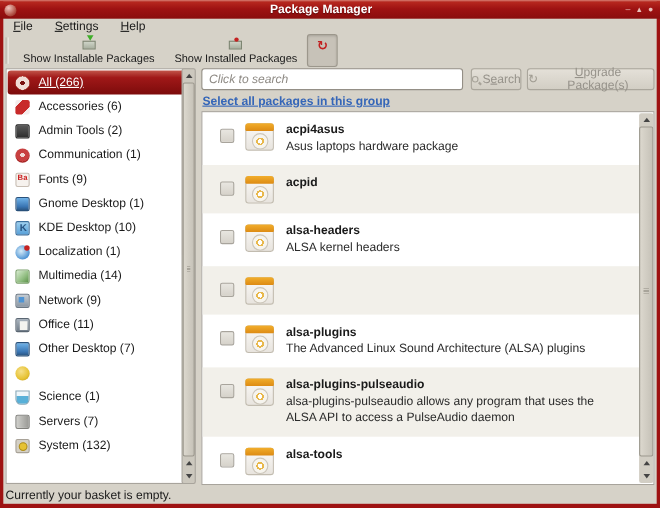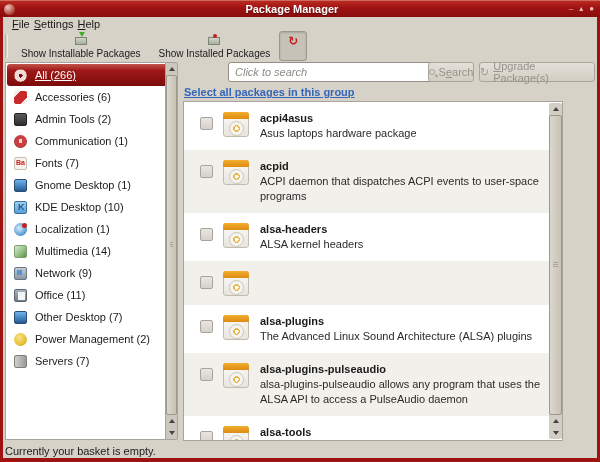--- a/index.html
+++ b/index.html
@@ -16,21 +16,21 @@
             background:linear-gradient(#b92a20,#9e1212 45%,#8a0d0d);
             border-top:1px solid #cf6a5f;display:flex;align-items:center;}
   .title-text{flex:1;text-align:center;color:#fff;font-weight:bold;font-size:11px;
               text-shadow:0 1px 1px rgba(0,0,0,.4);}
   .app-icon{width:11px;height:11px;margin-left:4px;border-radius:50%;
             background:radial-gradient(circle at 35% 30%,#f0c5bd,#b5564a 60%,#7c1410);}
   .win-controls{display:flex;gap:6px;margin-right:6px;align-items:center;}
   .win-btn{color:#e9c0ba;font-size:8px;line-height:8px;cursor:default;}
   
   .menubar{position:absolute;left:3px;top:17px;right:3px;height:14px;display:flex;
-           gap:4px;align-items:center;padding-left:9px;background:#d6d2c8;}
+           gap:20px;align-items:center;padding-left:9px;background:#d6d2c8;}
   .menu-item{cursor:default;}
   .menu-item u{text-decoration:underline;}
   
   .toolbar{position:absolute;left:3px;top:31px;right:3px;height:30px;background:#d6d2c8;
            display:flex;align-items:stretch;padding-left:2px;}
   .tb-grip{width:3px;margin:3px 4px 3px 0;border-left:1px solid #b8b4aa;border-right:1px solid #eceae4;}
   .tb-btn{display:flex;flex-direction:column;align-items:center;justify-content:flex-start;
           padding:2px 8px 1px;font-size:10px;color:#1a1a1a;border:1px solid transparent;border-radius:3px;}
   .tb-btn.active{background:#c7c2b8;border-color:#9c978c;box-shadow:inset 0 1px 2px rgba(0,0,0,.15);}
   .tb-ico{height:13px;display:flex;align-items:center;justify-content:center;margin-bottom:1px;}
@@ -78,36 +78,36 @@
   .sb-btn{height:12px;flex:0 0 12px;display:flex;align-items:center;justify-content:center;}
   .tri-up{width:0;height:0;border-left:3px solid transparent;border-right:3px solid transparent;border-bottom:4px solid #444;}
   .tri-down{width:0;height:0;border-left:3px solid transparent;border-right:3px solid transparent;border-top:4px solid #444;}
   .sb-thumb{flex:1;margin:0 0;background:linear-gradient(90deg,#dcd8ce,#c6c2b8);border:1px solid #9c988e;
             border-radius:2px;position:relative;}
   .sb-thumb::after{content:"";position:absolute;left:3px;right:3px;top:50%;height:5px;margin-top:-3px;
             background:repeating-linear-gradient(#a8a49a 0 1px,transparent 1px 2px);}
   
   .search-input{position:absolute;left:183px;top:62px;width:238px;height:20px;background:#fff;
                 border:1px solid #948f86;border-radius:3px;padding:0 6px;font-style:italic;
-                font-size:11px;color:#1a1a1a;margin-left:45px;}
+                font-size:11px;color:#1a1a1a;}
   .search-input::placeholder{color:#8e8a84;font-style:italic;}
   .btn{position:absolute;top:62px;height:20px;display:flex;align-items:center;justify-content:center;gap:4px;
        background:linear-gradient(#e4e0d8,#d2cec4);border:1px solid #aaa69c;border-radius:3px;
-       color:#96928a;font-size:11px;}
+       color:#96928a;font-size:11px;text-align:center;}
   .btn u{text-decoration:underline;}
   .btn-search{left:428px;width:46px;}
   .btn-upgrade{left:479px;width:116px;}
   .magnifier{width:6px;height:6px;border:1.5px solid #a8a49a;border-radius:50%;position:relative;flex:0 0 6px;}
   .magnifier::after{content:"";position:absolute;left:5px;top:5px;width:3px;height:1.5px;background:#a8a49a;transform:rotate(45deg);}
   .gray-refresh{color:#a09c92;font-size:11px;line-height:11px;}
   
   .select-link{position:absolute;left:184px;top:86px;color:#3566b8;font-weight:bold;
                text-decoration:underline;font-size:11px;}
   
-  .pkg-panel{position:absolute;left:183px;top:101px;width:380px;height:340px;background:#fff;
+  .pkg-panel{position:absolute;left:183px;top:101px;width:412px;height:340px;background:#fff;
              border:1px solid #a8a49c;overflow:hidden;}
   .pkg-rows{position:absolute;left:0;top:0;right:13px;bottom:0;overflow:hidden;}
   .pkg-row{display:flex;align-items:flex-start;padding:9px 4px 9px 16px;gap:0;}
   .pkg-row.alt{background:#f2f0ea;}
   .checkbox{width:13px;height:13px;margin-top:6px;background:linear-gradient(#e8e6e0,#d6d2ca);
             border:1px solid #a8a49c;border-radius:2px;flex:0 0 13px;}
   .pkg-icon{width:26px;height:25px;margin-left:10px;margin-top:1px;flex:0 0 26px;position:relative;
             background:linear-gradient(#fbfaf8,#e8e4de);border:1px solid #c2bcb0;border-radius:3px;}
   .pkg-icon::before{content:"";position:absolute;left:-1px;right:-1px;top:-1px;height:7px;
             background:linear-gradient(#f2ae2c,#dd8b14);border-radius:3px 3px 1px 1px;}
@@ -176,21 +176,21 @@
     <div class="cat-row">
       <span class="cat-icon ic-admin"></span>
       <span class="cat-label">Admin Tools (2)</span>
     </div>
     <div class="cat-row">
       <span class="cat-icon ic-comm"></span>
       <span class="cat-label">Communication (1)</span>
     </div>
     <div class="cat-row">
       <span class="cat-icon ic-fonts"></span>
-      <span class="cat-label">Fonts (7)</span>
+      <span class="cat-label">Fonts (9)</span>
     </div>
     <div class="cat-row">
       <span class="cat-icon ic-monitor"></span>
       <span class="cat-label">Gnome Desktop (1)</span>
     </div>
     <div class="cat-row">
       <span class="cat-icon ic-kde"></span>
       <span class="cat-label">KDE Desktop (10)</span>
     </div>
     <div class="cat-row">
@@ -208,25 +208,32 @@
     <div class="cat-row">
       <span class="cat-icon ic-office"></span>
       <span class="cat-label">Office (11)</span>
     </div>
     <div class="cat-row">
       <span class="cat-icon ic-monitor"></span>
       <span class="cat-label">Other Desktop (7)</span>
     </div>
     <div class="cat-row">
       <span class="cat-icon ic-power"></span>
-      <span class="cat-label">Power Management (2)</span>
+    </div>
+    <div class="cat-row">
+      <span class="cat-icon ic-science"></span>
+      <span class="cat-label">Science (1)</span>
     </div>
     <div class="cat-row">
       <span class="cat-icon ic-servers"></span>
       <span class="cat-label">Servers (7)</span>
+    </div>
+    <div class="cat-row">
+      <span class="cat-icon ic-system"></span>
+      <span class="cat-label">System (132)</span>
     </div>
   </div>
 
   <div class="vscroll sb-side">
     <span class="sb-btn">
         <span class="tri-up"></span>
       </span>
     <span class="sb-thumb"></span>
     <span class="sb-btn">
         <span class="tri-up"></span>
@@ -256,21 +263,20 @@
         <span class="pkg-text">
           <div class="pkg-name">acpi4asus</div>
           <div class="pkg-desc">Asus laptops hardware package</div>
         </span>
       </div>
       <div class="pkg-row alt">
         <span class="checkbox"></span>
         <span class="pkg-icon"></span>
         <span class="pkg-text">
           <div class="pkg-name">acpid</div>
-          <div class="pkg-desc">ACPI daemon that dispatches ACPI events to user-space programs</div>
         </span>
       </div>
       <div class="pkg-row">
         <span class="checkbox"></span>
         <span class="pkg-icon"></span>
         <span class="pkg-text">
           <div class="pkg-name">alsa-headers</div>
           <div class="pkg-desc">ALSA kernel headers</div>
         </span>
       </div>

